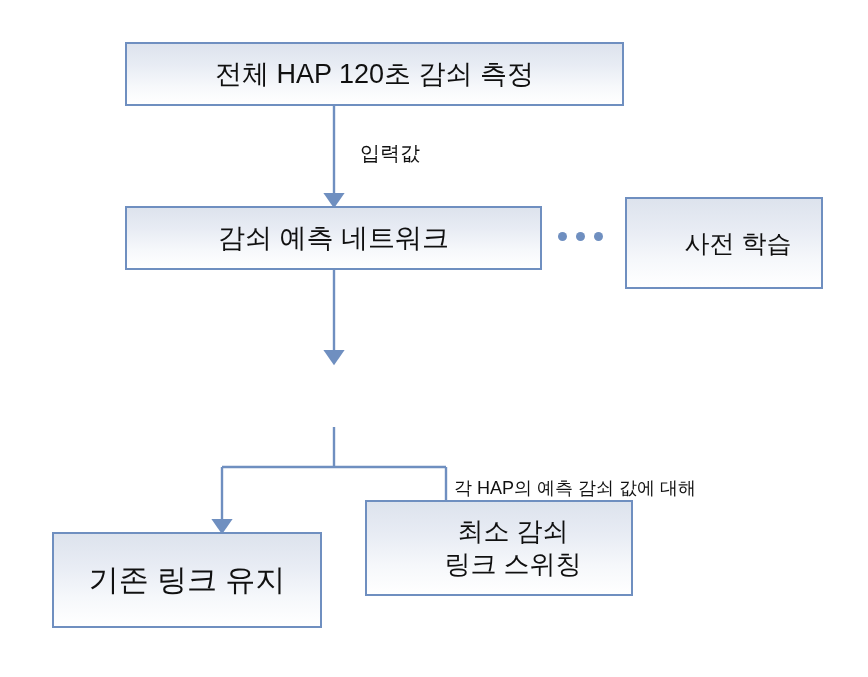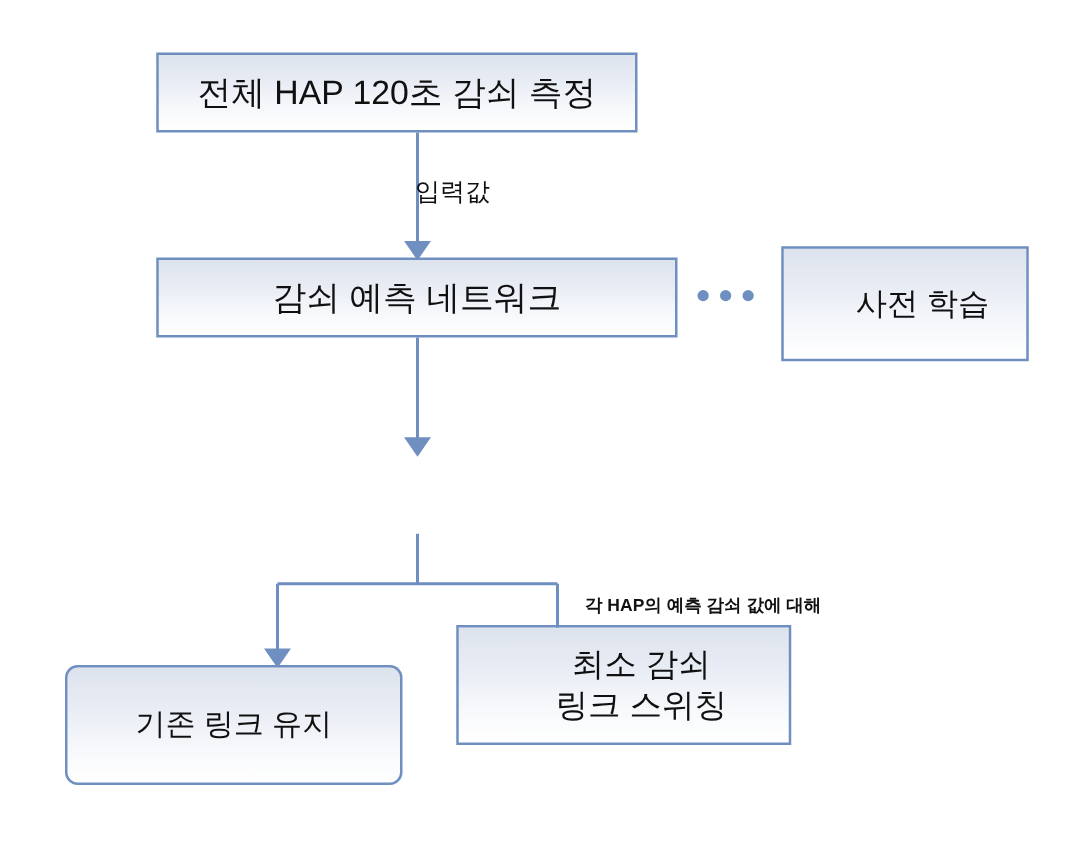--- a/index.html
+++ b/index.html
@@ -31,43 +31,43 @@
     white-space: pre-line;
   }
   .node-label {
     display: block;
     width: 100%;
     padding: 0 6px;
     box-sizing: border-box;
   }
 
   
-  #node-measure      { left: 125px; top: 42px;  width: 385px; height: 64px;  font-size: 27px; }
+  #node-measure      { left: 125px; top: 42px;  width: 499px; height: 64px;  font-size: 27px; }
   #node-network      { left: 125px; top: 206px; width: 417px; height: 64px;  font-size: 27px; }
   #node-pretrain     { left: 625px; top: 197px; width: 198px; height: 92px;  font-size: 25px; padding-left: 28px; }
   #node-per-hap      { left: 125px; top: 363px; width: 417px; height: 64px;  font-size: 27px; }
-  #node-keep-link    { left: 52px;  top: 532px; width: 270px; height: 96px;  font-size: 24px; border-radius: 10px; }
+  #node-keep-link    { left: 52px;  top: 532px; width: 270px; height: 96px;  font-size: 30px; }
   #node-switch-link  { left: 365px; top: 500px; width: 268px; height: 96px;  font-size: 26px; padding-left: 28px; }
 
   .edge-svg {
     position: absolute;
     left: 0;
     top: 0;
     width: 868px;
     height: 677px;
     pointer-events: none;
   }
 
   .edge-label {
     position: absolute;
     color: #111111;
     white-space: nowrap;
   }
-  #edge-label-input    { left: 332px; top: 140px; font-size: 20px; }
-  #edge-label-foreach  { left: 468px; top: 476px; font-size: 14px; font-weight: bold; }
+  #edge-label-input    { left: 360px; top: 140px; font-size: 20px; }
+  #edge-label-foreach  { left: 454px; top: 476px; font-size: 18px; }
 
   .dots {
     position: absolute;
     display: flex;
     gap: 9px;
     align-items: center;
   }
   #dots-pretrain { left: 558px; top: 232px; }
   .dots .dot {
     width: 9px;

